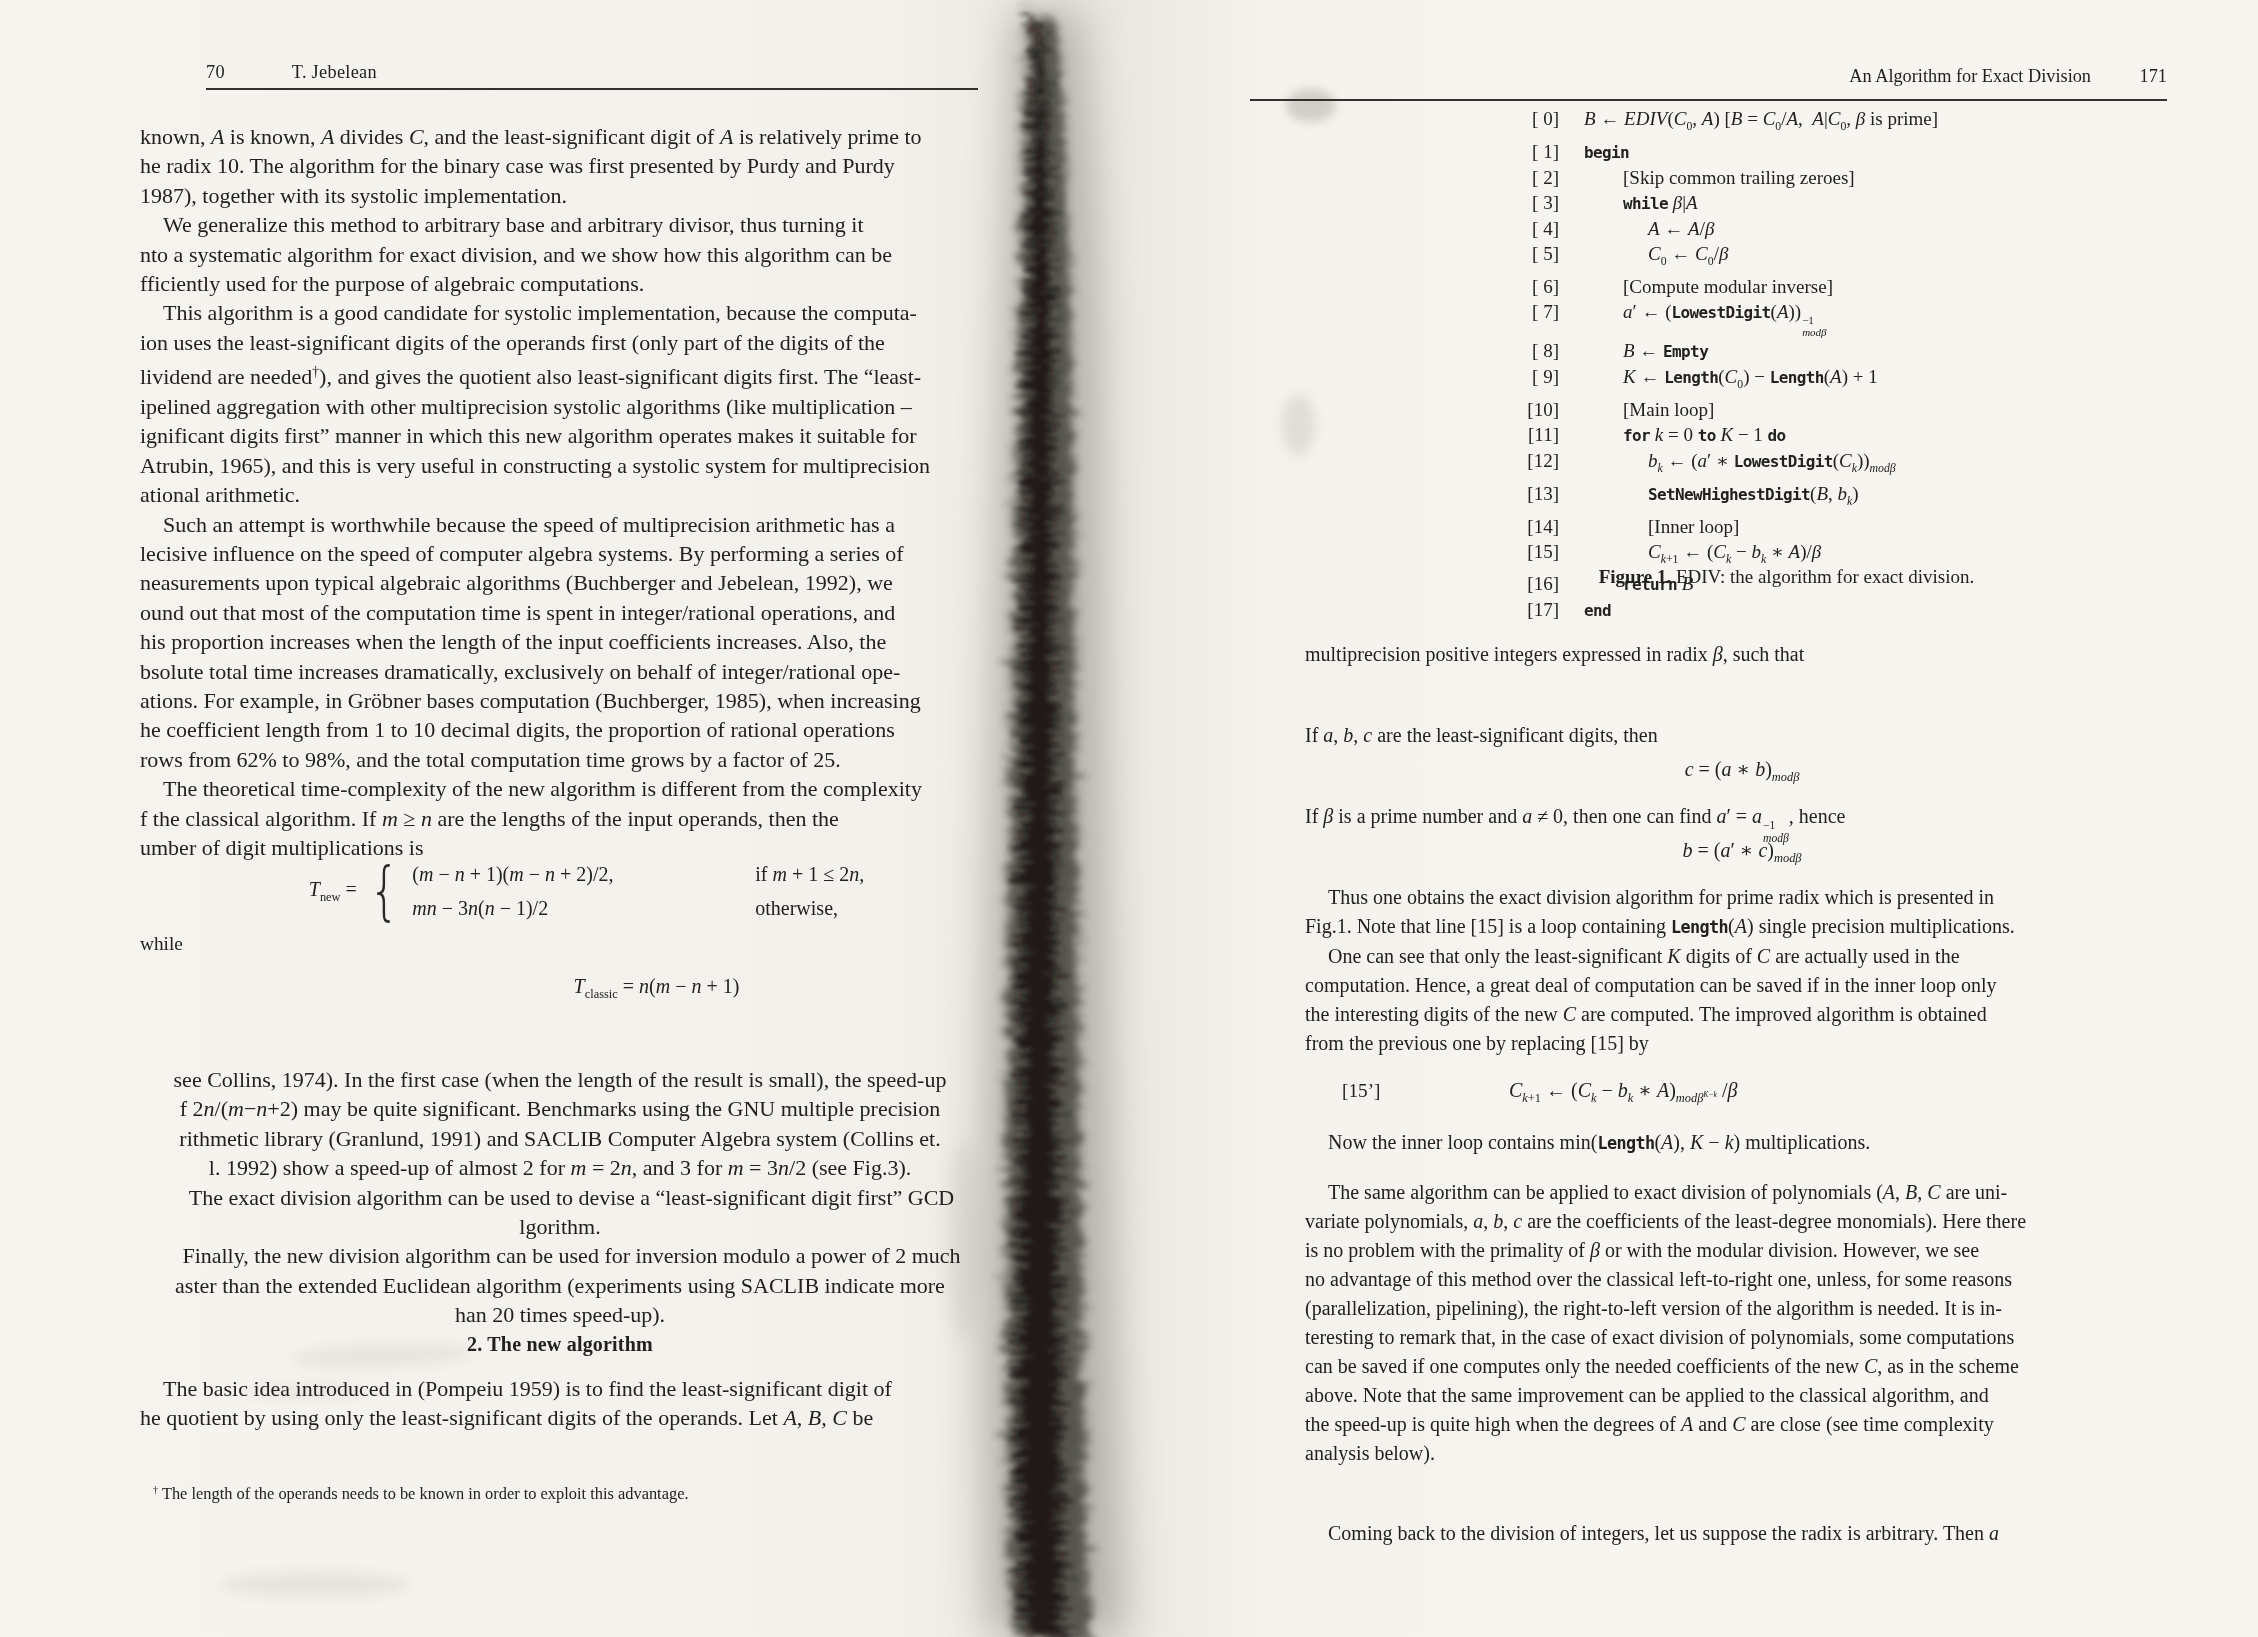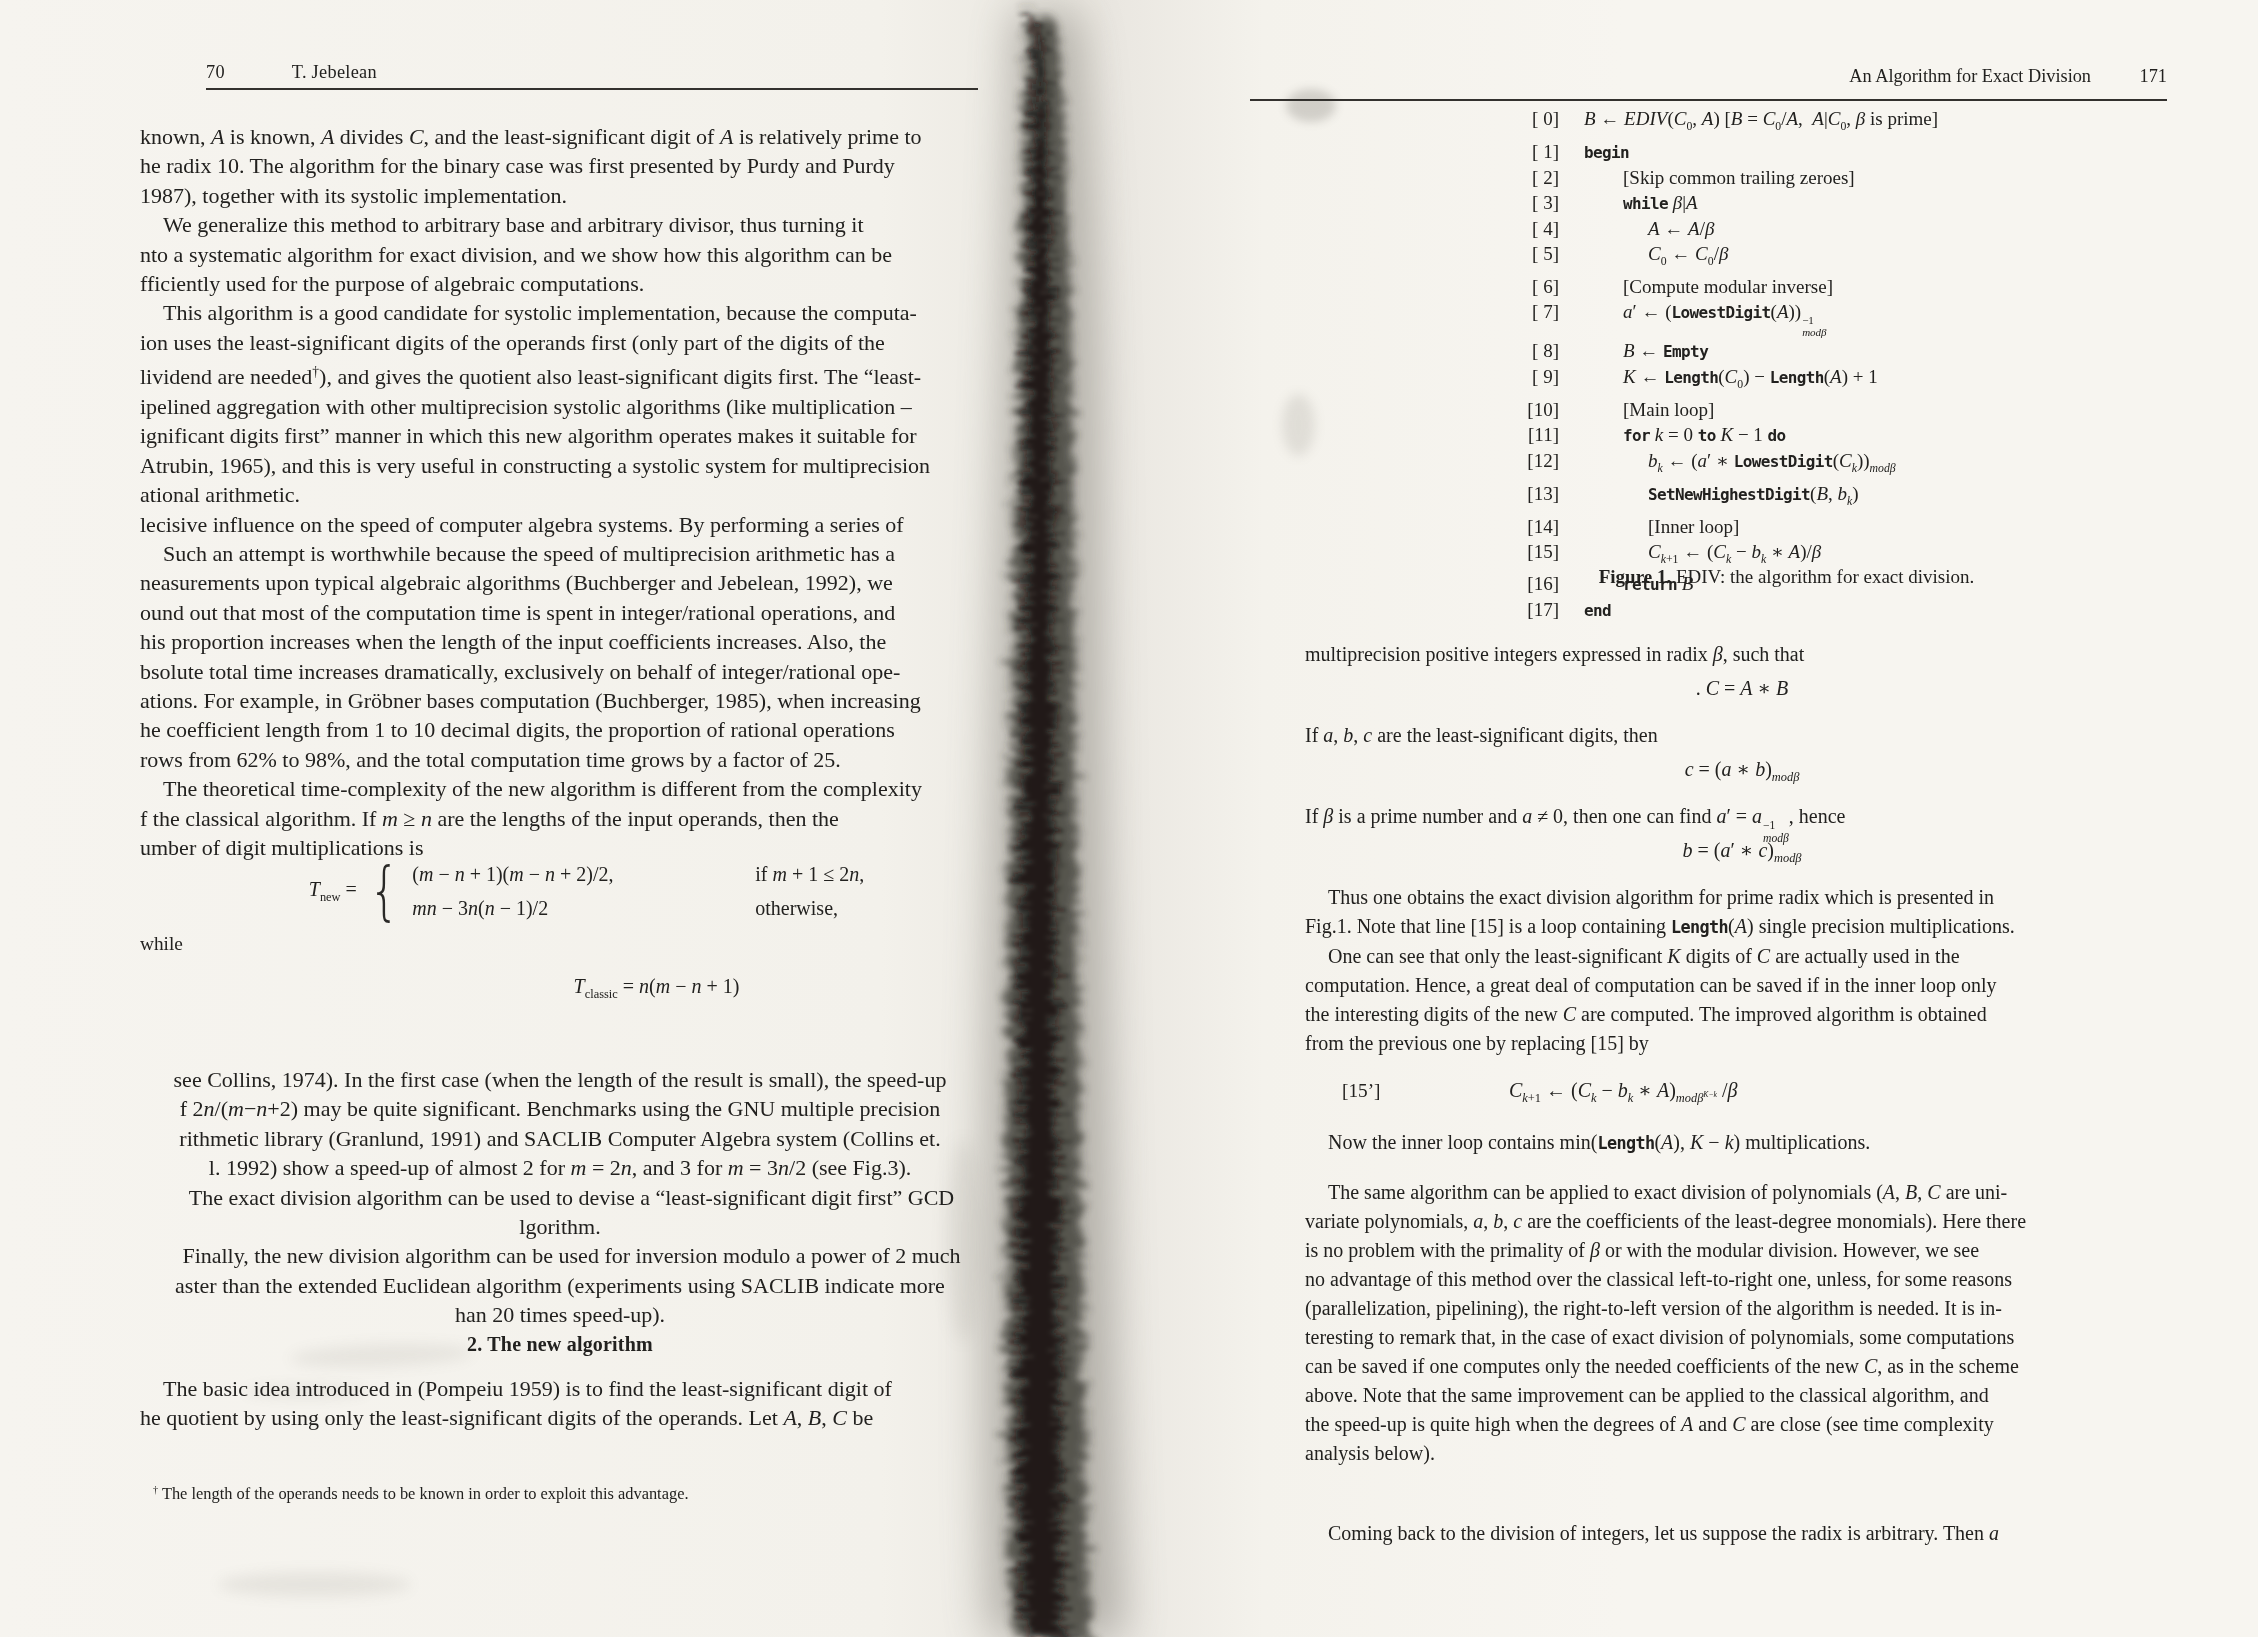--- a/index.html
+++ b/index.html
@@ -121,22 +121,22 @@
       <div class="line ind">We generalize this method to arbitrary base and arbitrary divisor, thus turning it</div>
       <div class="line">nto a systematic algorithm for exact division, and we show how this algorithm can be</div>
       <div class="line">fficiently used for the purpose of algebraic computations.</div>
       <div class="line ind">This algorithm is a good candidate for systolic implementation, because the computa-</div>
       <div class="line">ion uses the least-significant digits of the operands first (only part of the digits of the</div>
       <div class="line">lividend are needed<sup>†</sup>), and gives the quotient also least-significant digits first. The “least-</div>
       <div class="line">ipelined aggregation with other multiprecision systolic algorithms (like multiplication –</div>
       <div class="line">ignificant digits first” manner in which this new algorithm operates makes it suitable for</div>
       <div class="line">Atrubin, 1965), and this is very useful in constructing a systolic system for multiprecision</div>
       <div class="line">ational arithmetic.</div>
+      <div class="line ind">Such an attempt is worthwhile because the speed of multiprecision arithmetic has a</div>
       <div class="line">lecisive influence on the speed of computer algebra systems. By performing a series of</div>
-      <div class="line ind">Such an attempt is worthwhile because the speed of multiprecision arithmetic has a</div>
       <div class="line">neasurements upon typical algebraic algorithms (Buchberger and Jebelean, 1992), we</div>
       <div class="line">ound out that most of the computation time is spent in integer/rational operations, and</div>
       <div class="line">his proportion increases when the length of the input coefficients increases. Also, the</div>
       <div class="line">bsolute total time increases dramatically, exclusively on behalf of integer/rational ope-</div>
       <div class="line">ations. For example, in Gröbner bases computation (Buchberger, 1985), when increasing</div>
       <div class="line">he coefficient length from 1 to 10 decimal digits, the proportion of rational operations</div>
       <div class="line">rows from 62% to 98%, and the total computation time grows by a factor of 25.</div>
       <div class="line ind">The theoretical time-complexity of the new algorithm is different from the complexity</div>
       <div class="line">f the classical algorithm. If <i>m</i> ≥ <i>n</i> are the lengths of the input operands, then the</div>
       <div class="line">umber of digit multiplications is</div>
@@ -212,21 +212,20 @@
       <div class="alg-line"><span class="alg-num">[17]</span><span class="alg-code lv0"><span class="tt">end</span></span></div>
     </div>
 
   <div class="caption">
     <b>Figure 1.</b><span> EDIV: the algorithm for exact division.</span>
   </div>
 
   <div class="col rcol r1">
       <div class="line">multiprecision positive integers expressed in radix <i>β</i>, such that</div>
     </div>
-  <div class="f-center fc1">. <i>C</i> = <i>A</i> ∗ <i>B</i></div>
   <div class="col rcol r2">
       <div class="line">If <i>a</i>, <i>b</i>, <i>c</i> are the least-significant digits, then</div>
     </div>
   <div class="f-center fc2"><i>c</i> = (<i>a</i> ∗ <i>b</i>)<sub><i>modβ</i></sub></div>
   <div class="col rcol r3">
       <div class="line">If <i>β</i> is a prime number and <i>a</i> ≠ 0, then one can find <i>a</i>′ = <i>a</i><span class="ss">
           <span>−1</span>
           <span><i>modβ</i></span>
         </span>, hence</div>
     </div>

